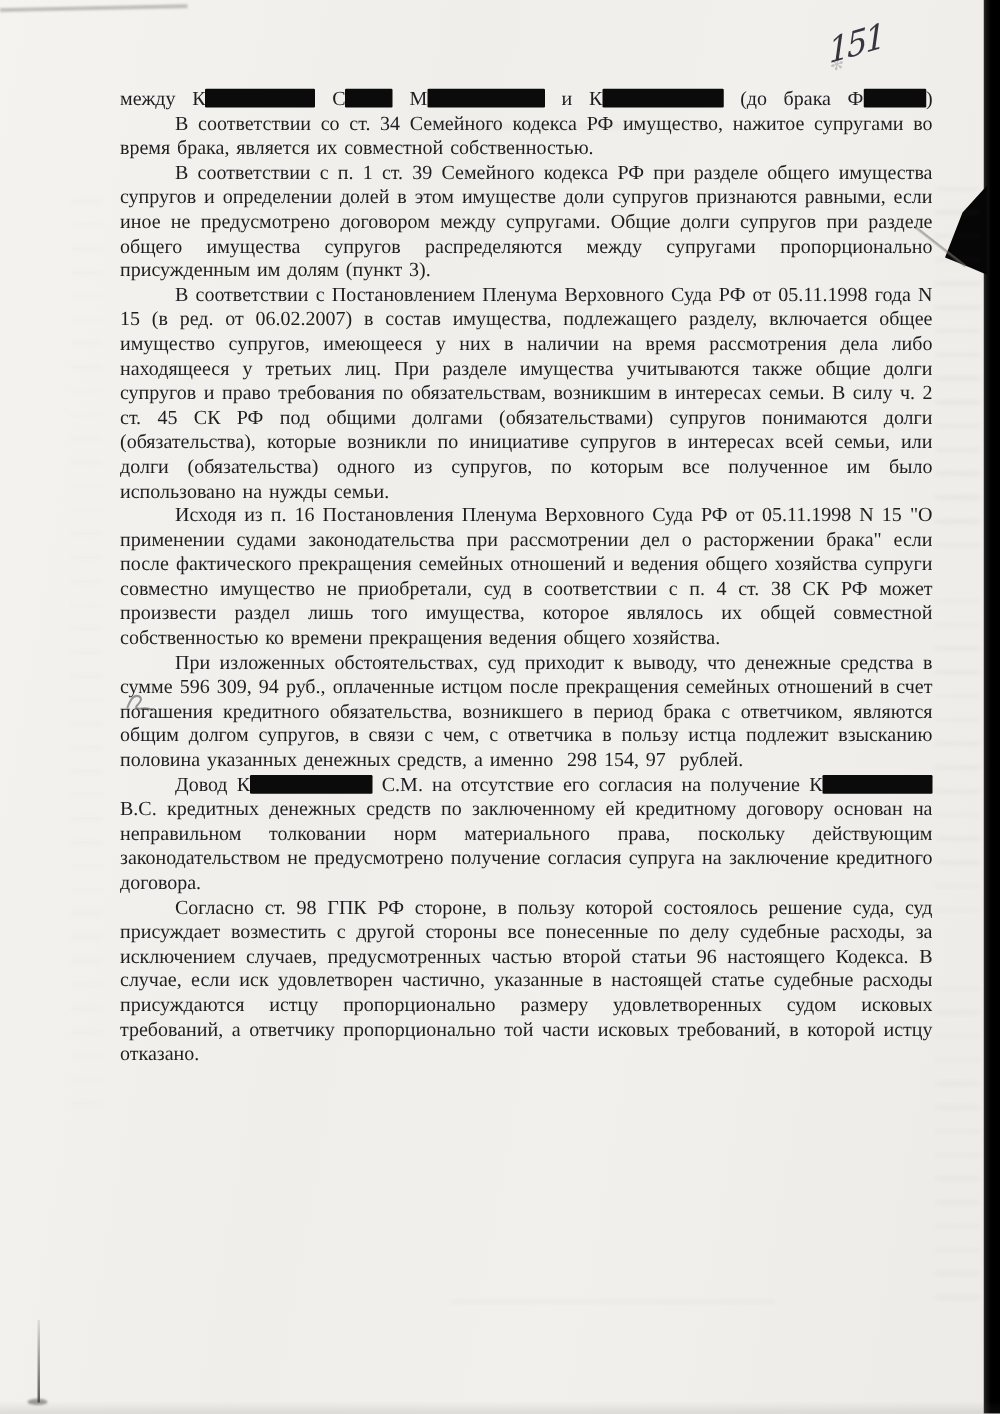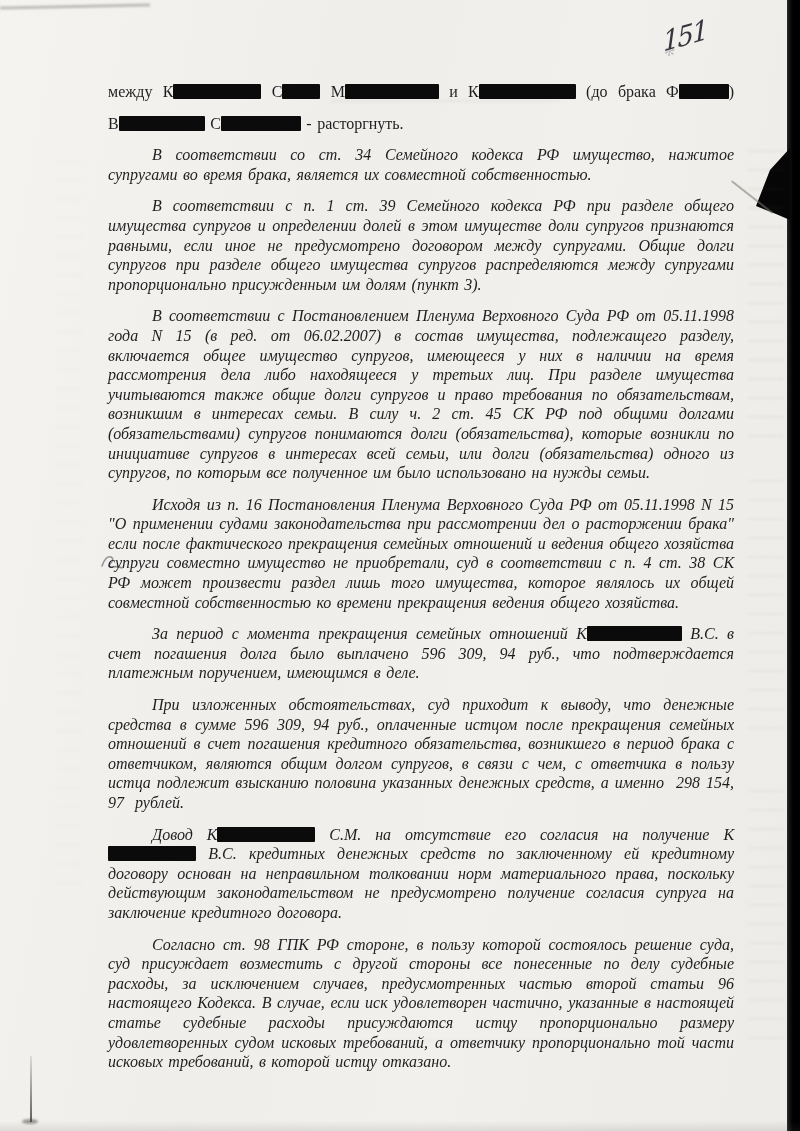--- a/index.html
+++ b/index.html
@@ -55,22 +55,22 @@
   .ghost.g-right-2{left:748px;top:480px;width:36px;height:260px;opacity:.22;}
   .ghost.g-right-3{left:748px;top:790px;width:36px;height:250px;opacity:.20;}
   .ghost.g-left{left:56px;top:160px;width:26px;height:740px;opacity:.10;}
   .ghost.g-center{left:330px;top:100px;width:230px;height:13px;opacity:.30;}
   .ghost.g-bottom{left:360px;top:1040px;width:260px;height:14px;opacity:.18;}
   .text-block{
     position:absolute;left:96px;top:70px;width:650px;
     font-size:16px;line-height:19.6px;text-align:justify;
     word-spacing:1.5px;
   }
-  .text-block p{margin:12px;padding:0;}
-  .para{text-indent:44px;font-style:italic;}
+  .text-block p{margin:0;padding:0;}
+  .para{text-indent:44px;}
   .fill-line{text-align:justify;text-align-last:justify;}
   .redact{
     display:inline-block;height:15px;background:#0b0b0b;
     vertical-align:-2px;border-radius:1px;
   }
   .pencil-squiggle{position:absolute;left:99px;top:551px;opacity:.75;}
 </style>
 </head>
 <body>
 
@@ -93,23 +93,21 @@
   <div class="ghost g-bottom"></div>
 
   <div class="faint-star">✻</div>
   <div class="handwritten-num">151</div>
   <svg class="pencil-squiggle" width="26" height="20" viewBox="0 0 26 20">
     <path d="M3,15 q4,-11 9,-9 q4,2 -1,7 q-3,3 2,3 q6,-1 10,1" fill="none" stroke="#76737a" stroke-width="1.6" stroke-linecap="round"></path>
   </svg>
 
   <div class="text-block">
     <p class="fill-line">между К<span class="redact" style="width: 88px;"></span> С<span class="redact" style="width: 38px;"></span> М<span class="redact" style="width: 94px;"></span> и К<span class="redact" style="width: 97px;"></span> (до брака Ф<span class="redact" style="width: 50px;"></span>)</p>
-    <p>В<span class="redact" style="width: 86px;"></span> С<span class="redact" style="width: 80px;"></span> - расторгнуть.</p>
     <p class="para">В соответствии со ст. 34 Семейного кодекса РФ имущество, нажитое супругами во время брака, является их совместной собственностью.</p>
     <p class="para">В соответствии с п. 1 ст. 39 Семейного кодекса РФ при разделе общего имущества супругов и определении долей в этом имуществе доли супругов признаются равными, если иное не предусмотрено договором между супругами. Общие долги супругов при разделе общего имущества супругов распределяются между супругами пропорционально присужденным им долям (пункт 3).</p>
     <p class="para">В соответствии с Постановлением Пленума Верховного Суда РФ от 05.11.1998 года N 15 (в ред. от 06.02.2007) в состав имущества, подлежащего разделу, включается общее имущество супругов, имеющееся у них в наличии на время рассмотрения дела либо находящееся у третьих лиц. При разделе имущества учитываются также общие долги супругов и право требования по обязательствам, возникшим в интересах семьи. В силу ч. 2 ст. 45 СК РФ под общими долгами (обязательствами) супругов понимаются долги (обязательства), которые возникли по инициативе супругов в интересах всей семьи, или долги (обязательства) одного из супругов, по которым все полученное им было использовано на нужды семьи.</p>
     <p class="para">Исходя из п. 16 Постановления Пленума Верховного Суда РФ от 05.11.1998 N 15 "О применении судами законодательства при рассмотрении дел о расторжении брака" если после фактического прекращения семейных отношений и ведения общего хозяйства супруги совместно имущество не приобретали, суд в соответствии с п. 4 ст. 38 СК РФ может произвести раздел лишь того имущества, которое являлось их общей совместной собственностью ко времени прекращения ведения общего хозяйства.</p>
-    <p class="para">За период с момента прекращения семейных отношений К<span class="redact" style="width: 95px;"></span> В.С. в счет погашения долга было выплачено 596 309, 94 руб., что подтверждается платежным поручением, имеющимся в деле.</p>
     <p class="para">При изложенных обстоятельствах,  суд приходит  к выводу, что денежные средства в сумме 596 309, 94 руб., оплаченные истцом после прекращения семейных отношений в счет погашения кредитного обязательства, возникшего в период брака с ответчиком, являются общим долгом супругов, в связи с чем, с ответчика в пользу истца подлежит взысканию половина указанных денежных средств, а именно &nbsp;298 154, 97 &nbsp;рублей.</p>
     <p class="para">Довод К<span class="redact" style="width: 98px;"></span> С.М. на отсутствие его согласия  на получение К<span class="redact" style="width: 88px;"></span> В.С.  кредитных денежных средств по заключенному ей кредитному  договору основан на неправильном толковании норм материального права, поскольку действующим законодательством не предусмотрено получение согласия супруга на заключение кредитного договора.</p>
     <p class="para">Согласно ст. 98 ГПК РФ стороне, в пользу которой состоялось решение суда, суд присуждает возместить с другой стороны все понесенные по делу судебные расходы, за исключением случаев, предусмотренных частью второй статьи 96 настоящего Кодекса. В случае, если иск удовлетворен частично, указанные в настоящей статье судебные расходы присуждаются истцу пропорционально размеру удовлетворенных судом исковых требований, а ответчику пропорционально той части исковых требований, в которой истцу отказано.</p>
   </div>
 </div>
 
 </body></html>

